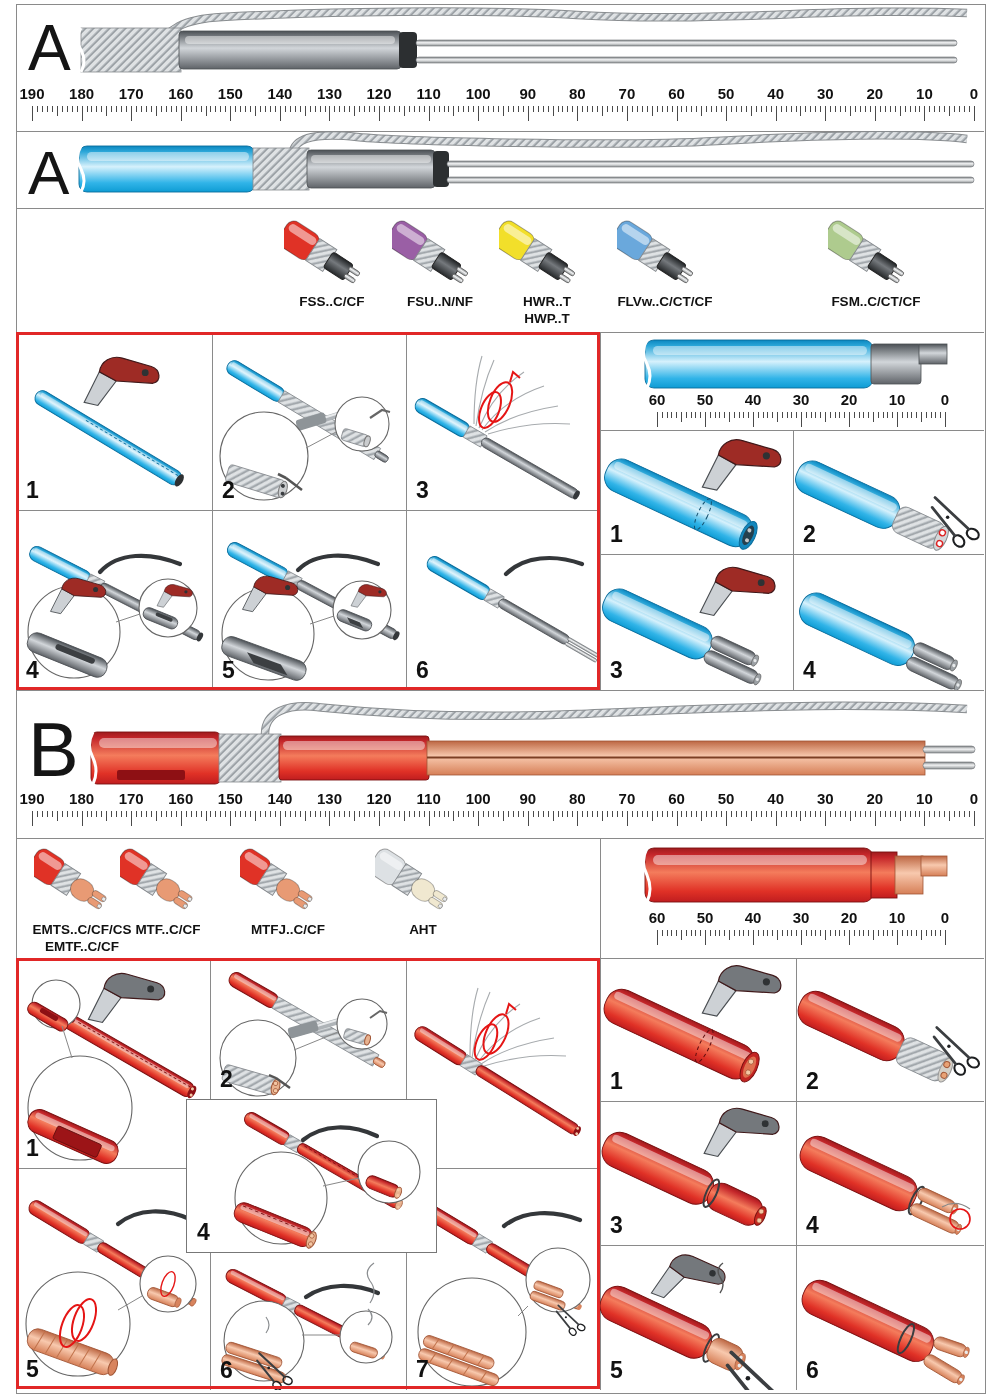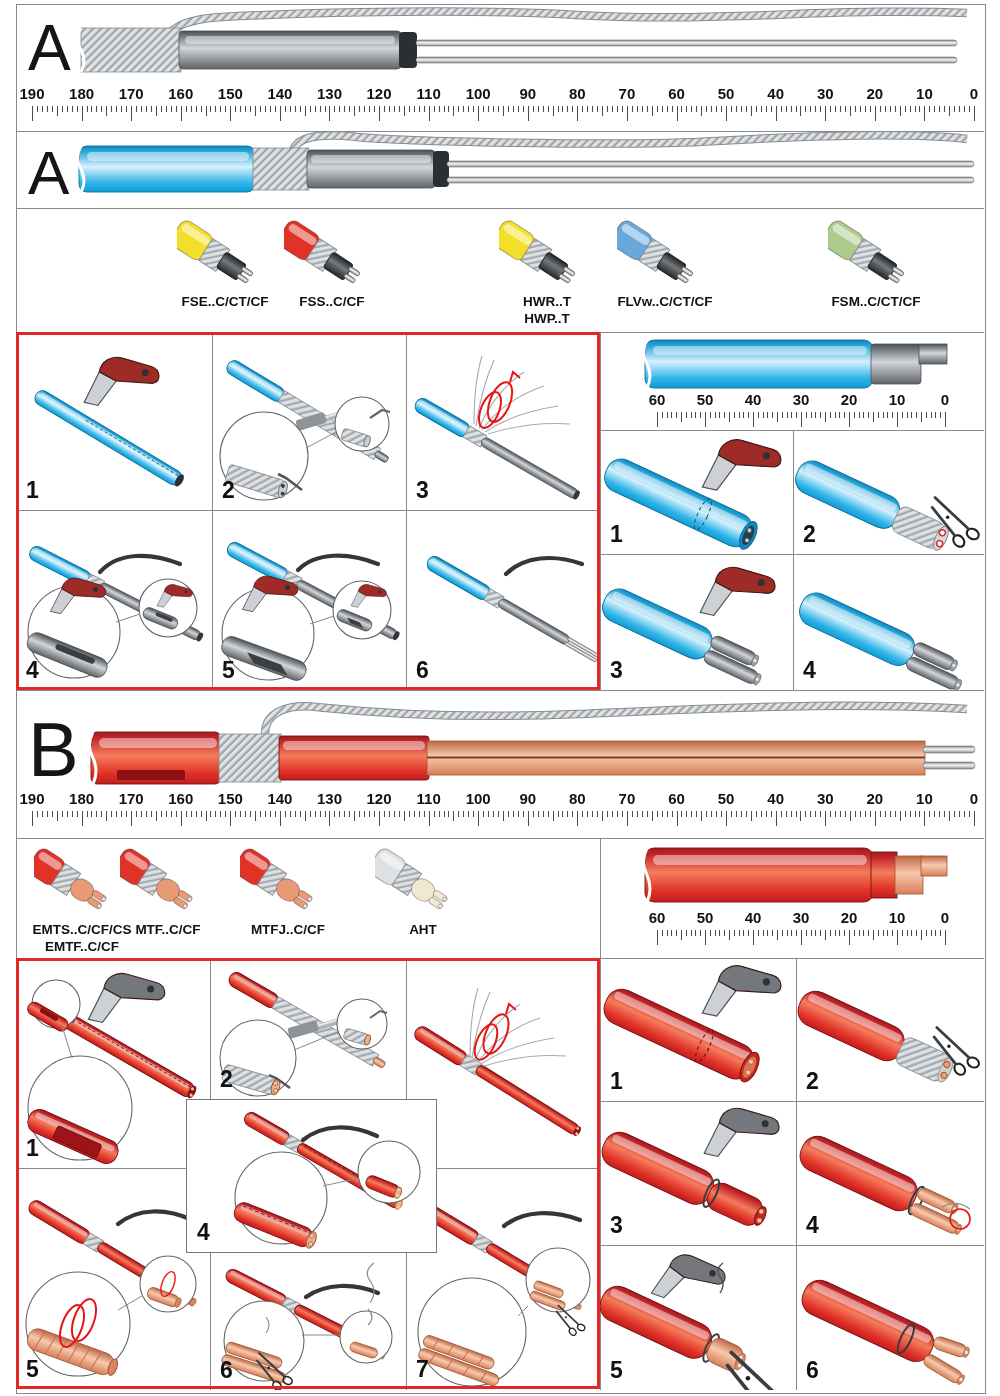--- a/index.html
+++ b/index.html
@@ -372,34 +372,34 @@
     <path d="M64 15 q-7 12 0 23 q6 12 0 23" stroke="#fff" stroke-width="3" fill="none"></path>
     <rect class="hl" x="70" y="21" width="162" height="9" rx="4.5"></rect>
     <rect class="br" x="236" y="17" width="56" height="42"></rect>
     <rect class="gray-c" x="290" y="19" width="128" height="38" rx="4"></rect>
     <rect class="hl" x="294" y="24" width="120" height="8" rx="4"></rect>
     <rect x="416" y="20" width="16" height="36" rx="4" fill="#2c2f31"></rect>
     <rect class="wire" x="430" y="30" width="527" height="6" rx="3"></rect>
     <rect class="wire" x="430" y="46" width="527" height="6" rx="3"></rect>
   </svg>
 
-  <div class="titem" style="left:163px;top:216px;">
-    <svg class="tg" width="104" height="74" viewBox="0 0 104 80">
-        <use href="#tga" style="--jk: #f2df2a;"></use>
-      </svg>
-    <div class="tlabel">
-        <span>FSE..C/CT/CF</span>
-      </div>
-  </div>
   <div class="titem" style="left:270px;top:216px;">
     <svg class="tg" width="104" height="74" viewBox="0 0 104 80">
         <use href="#tga" style="--jk: #e03226;"></use>
       </svg>
     <div class="tlabel">
         <span>FSS..C/CF</span>
+      </div>
+  </div>
+  <div class="titem" style="left:378px;top:216px;">
+    <svg class="tg" width="104" height="74" viewBox="0 0 104 80">
+        <use href="#tga" style="--jk: #9a5fa5;"></use>
+      </svg>
+    <div class="tlabel">
+        <span>FSU..N/NF</span>
       </div>
   </div>
   <div class="titem" style="left:485px;top:216px;">
     <svg class="tg" width="104" height="74" viewBox="0 0 104 80">
         <use href="#tga" style="--jk: #f2df2a;"></use>
       </svg>
     <div class="tlabel">
         <span>HWR..T</span>
         <span>HWP..T</span>
       </div>

